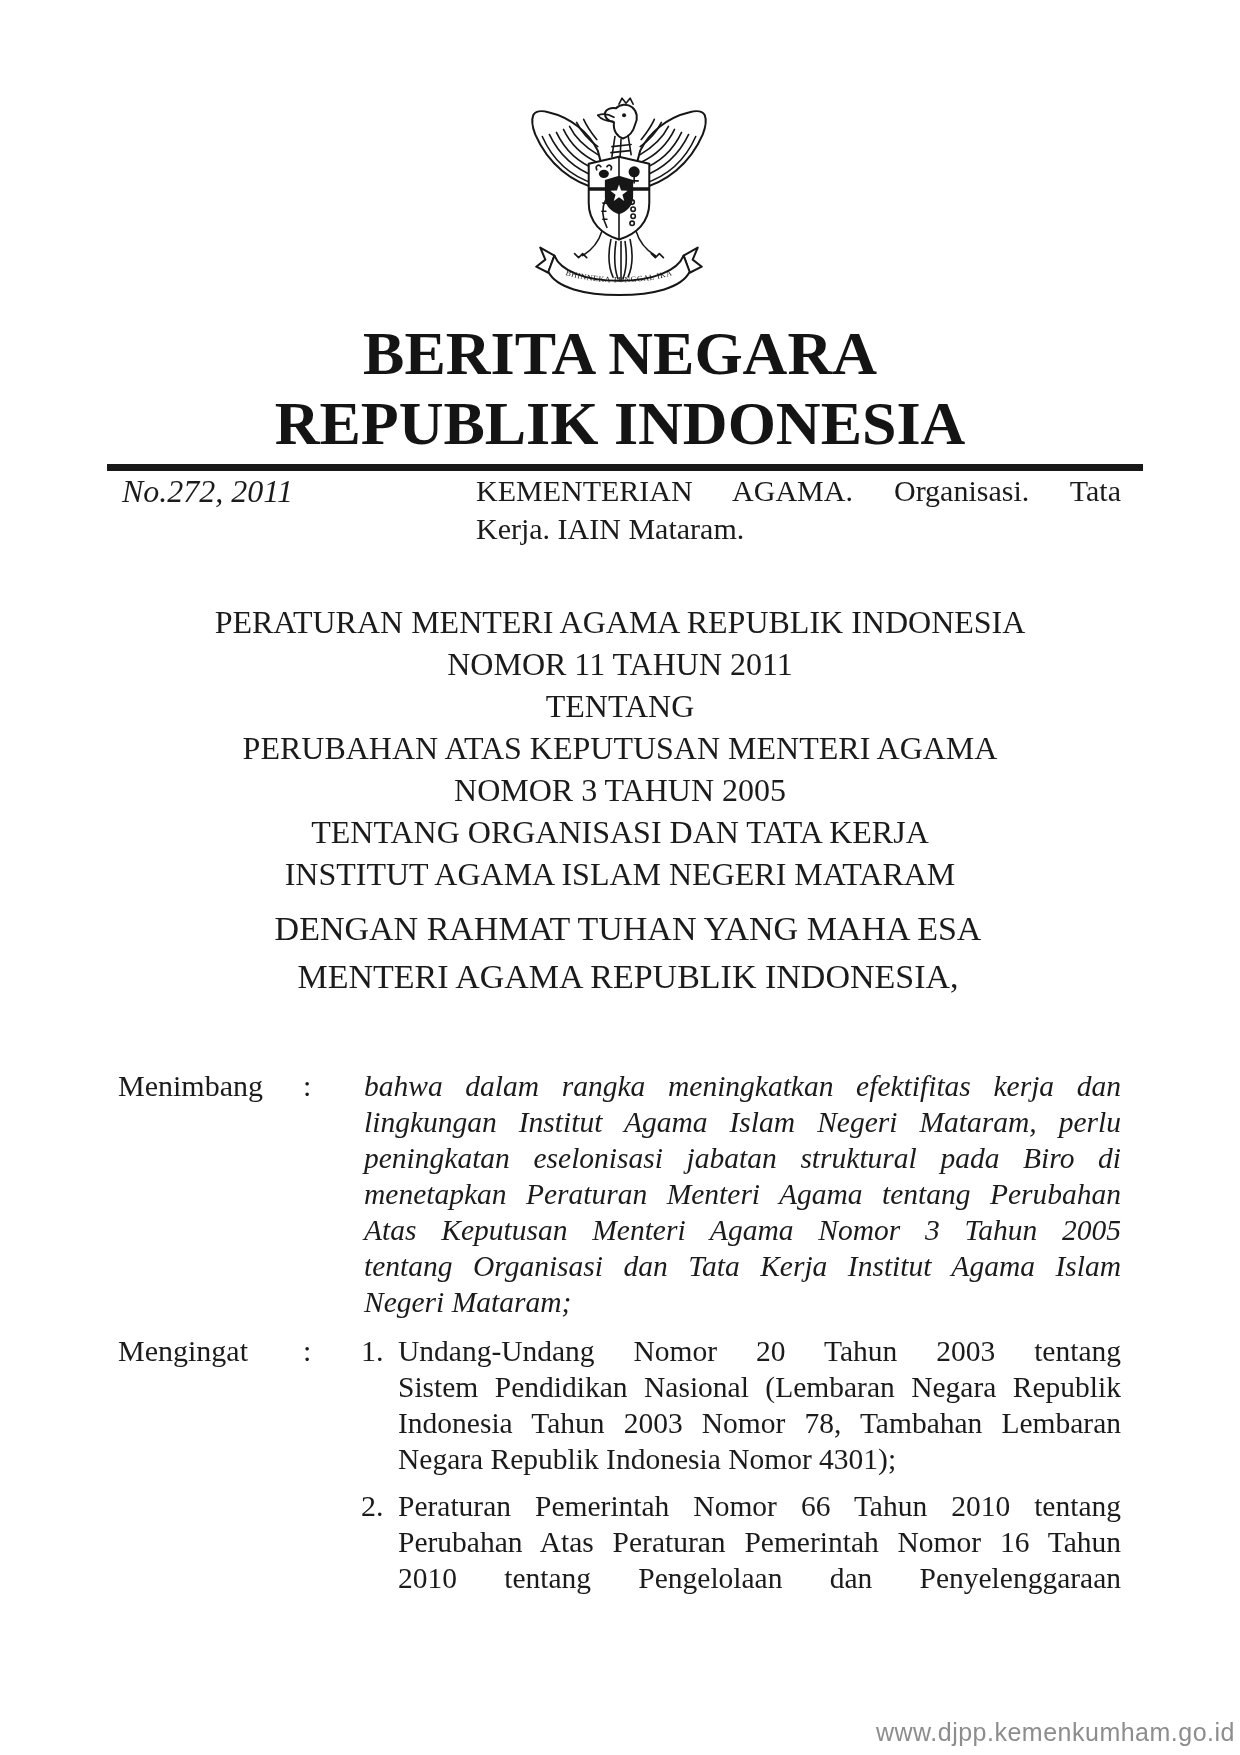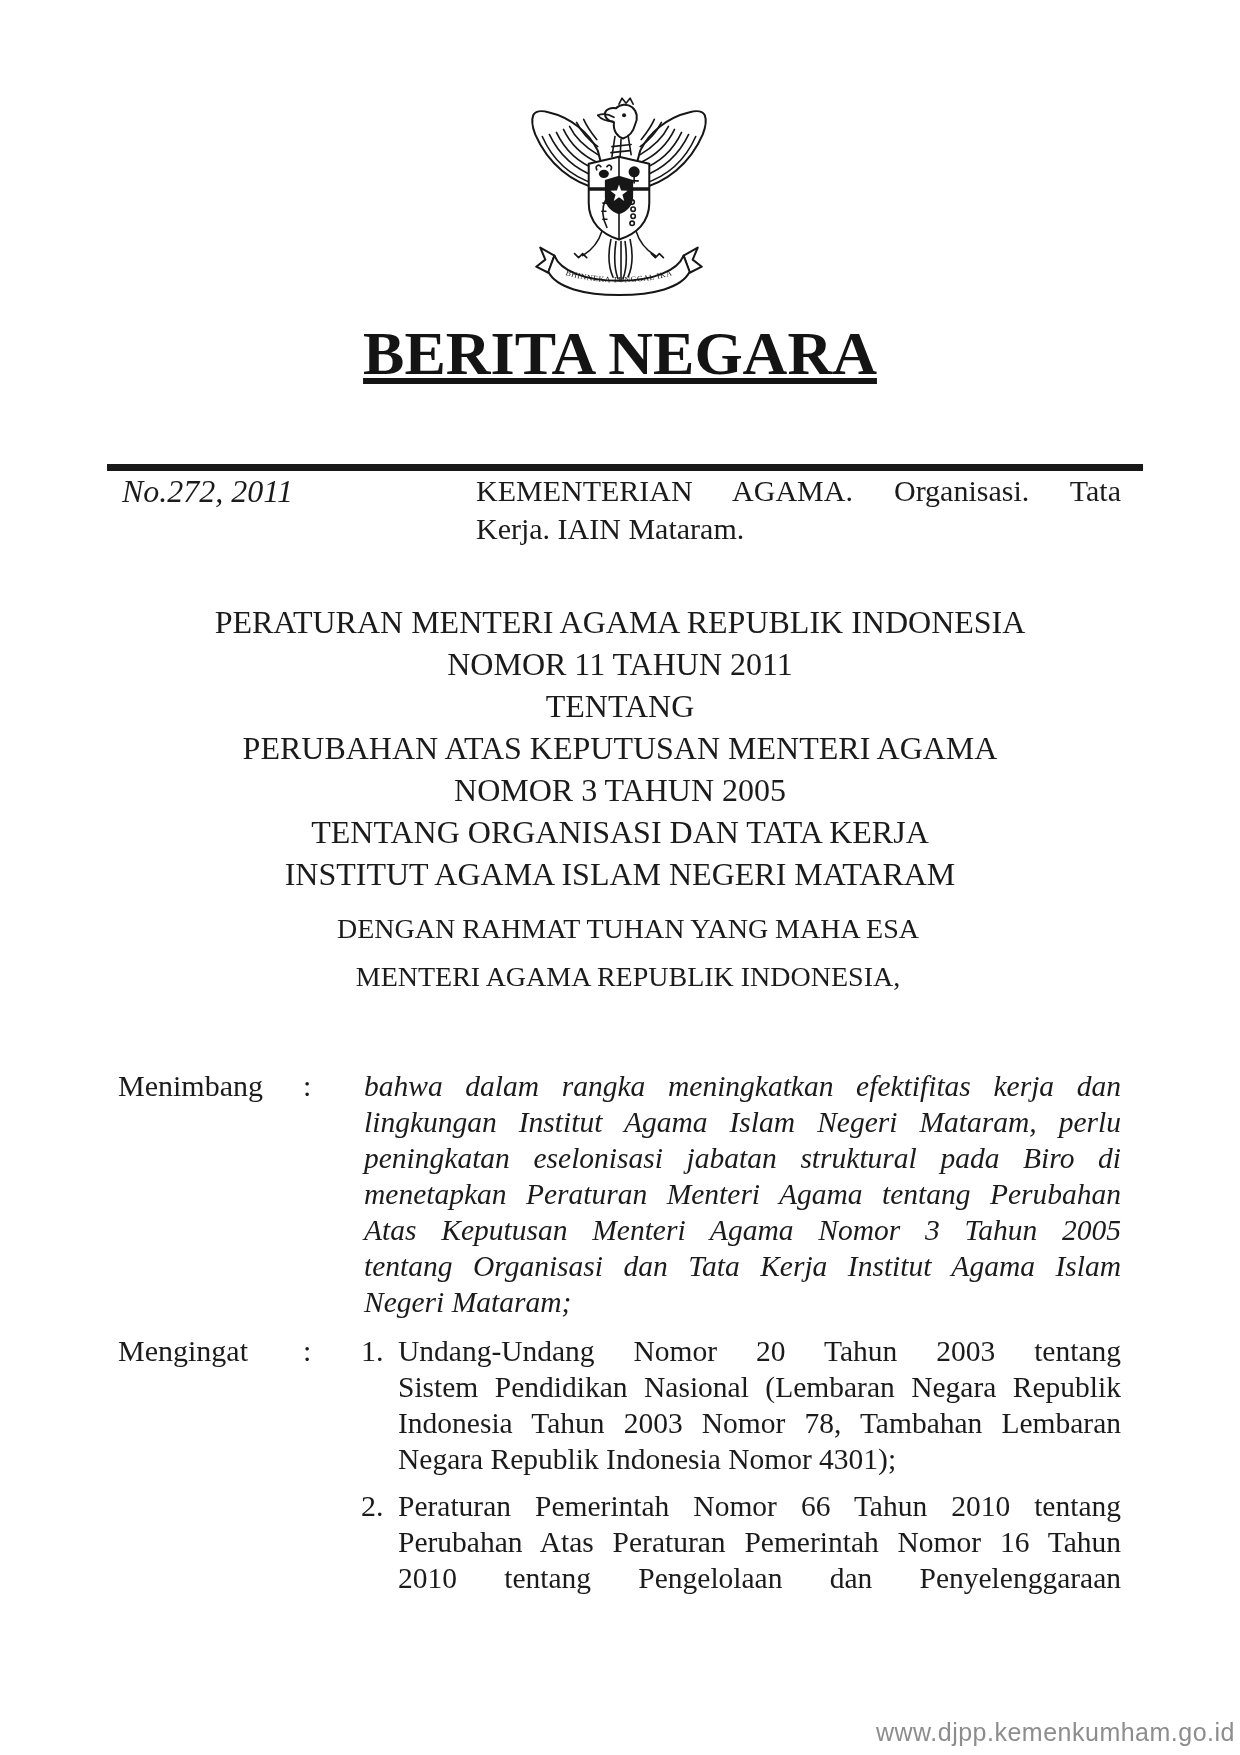--- a/index.html
+++ b/index.html
@@ -18,32 +18,32 @@
   
   .masthead{
     left:0;right:0;top:318px;
     text-align:center;
     font-weight:bold;
     font-size:62px;
     line-height:70px;
     letter-spacing:0px;
     color:#141414;
   }
-  .masthead .ln{text-align:center;text-align-last:center;text-decoration:underline;}
+  .masthead .ln{text-align:center;text-align-last:center;}
   .rule{left:107px;top:464px;width:1036px;height:7px;background:#191919;}
   
   .gazette-no{left:122px;top:472px;font-size:32px;line-height:38px;white-space:nowrap;font-style:italic;}
   .gazette-subject{left:476px;top:472px;width:645px;font-size:30px;line-height:38px;}
   
   .ln{text-align:justify;text-align-last:justify;}
   .ln-final{text-align-last:left;}
   .center-lines .ln{text-align:center;text-align-last:center;}
   
   .title-block{left:0;right:0;top:601px;font-size:32px;line-height:42px;}
-  .invocation{left:16px;right:0;top:905px;font-size:28px;line-height:48px;}
+  .invocation{left:16px;right:0;top:905px;font-size:34px;line-height:48px;}
   
   .clause-label{font-size:30px;line-height:36px;white-space:nowrap;}
   .menimbang-label{left:118px;top:1068px;}
   .menimbang-colon{left:303px;top:1068px;}
   .menimbang-body{left:364px;top:1068px;width:757px;font-size:29.5px;line-height:36px;font-style:italic;}
   .mengingat-label{left:118px;top:1333px;}
   .mengingat-colon{left:303px;top:1333px;}
   .item-number{font-size:30px;line-height:36px;white-space:nowrap;}
   .item1-number{left:361px;top:1333px;}
   .item1-body{left:398px;top:1333px;width:723px;font-size:29.5px;line-height:36px;}
@@ -136,20 +136,21 @@
       <path class="whitefill" d="M36,170 C42,185 66,195 100,195 C134,195 158,185 164,170 L170,186 C162,202 134,209 100,209 C66,209 38,202 30,186 Z"></path>
       <path id="motto-arc" d="M40,186 C68,200 132,200 160,186" fill="none" stroke="none"></path>
       <text font-size="8" letter-spacing="0.5" fill="#161616" font-family="Liberation Serif, serif">
         <textPath href="#motto-arc" startOffset="50%" text-anchor="middle">BHINNEKA TUNGGAL IKA</textPath>
       </text>
     </g>
   </svg>
 
   <div class="abs masthead center-lines">
       <div class="ln">BERITA NEGARA</div>
+      <div class="ln">REPUBLIK INDONESIA</div>
     </div>
 
   <div class="abs rule"></div>
 
   <div class="abs gazette-no">No.272, 2011</div>
   <div class="abs gazette-subject">
       <div class="ln">KEMENTERIAN AGAMA. Organisasi. Tata</div>
       <div class="ln ln-final">Kerja. IAIN Mataram.</div>
     </div>
 

